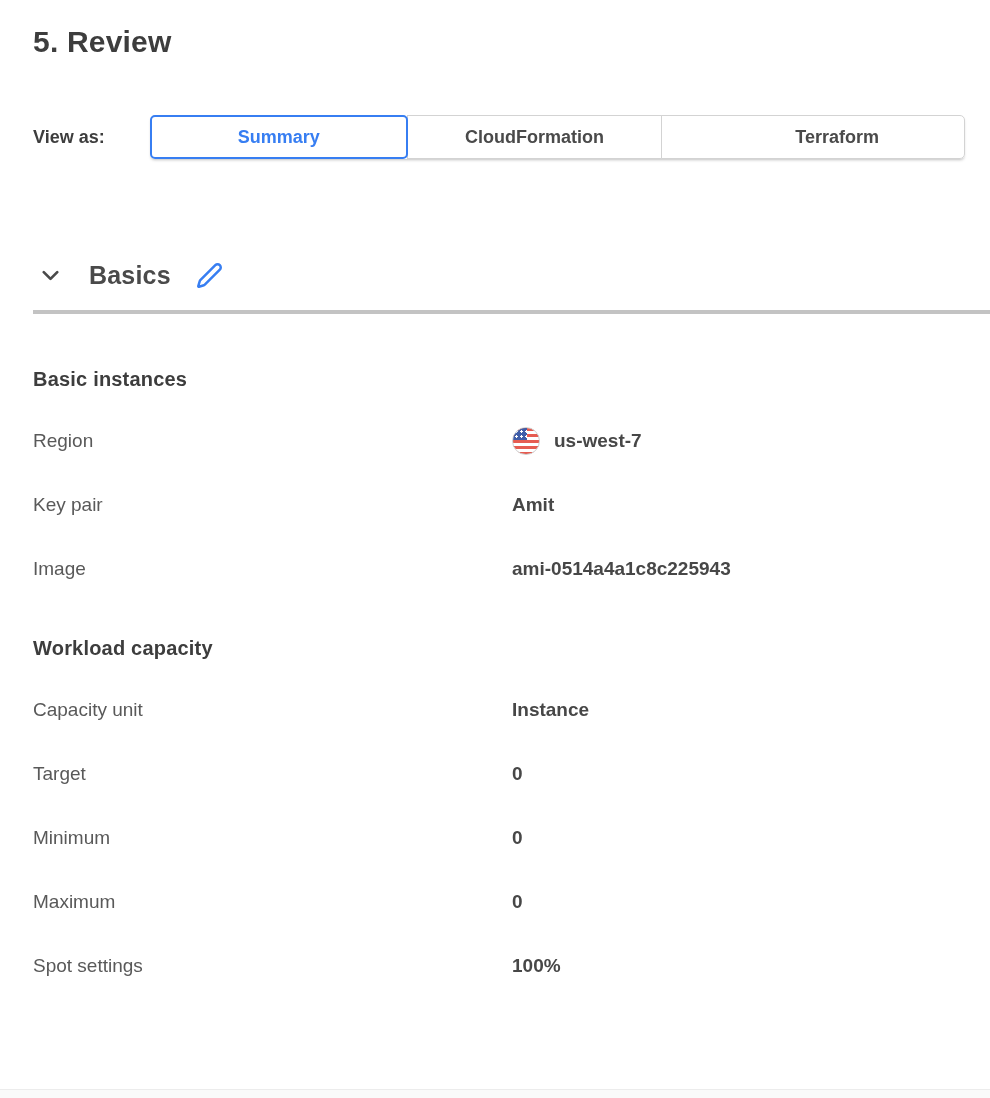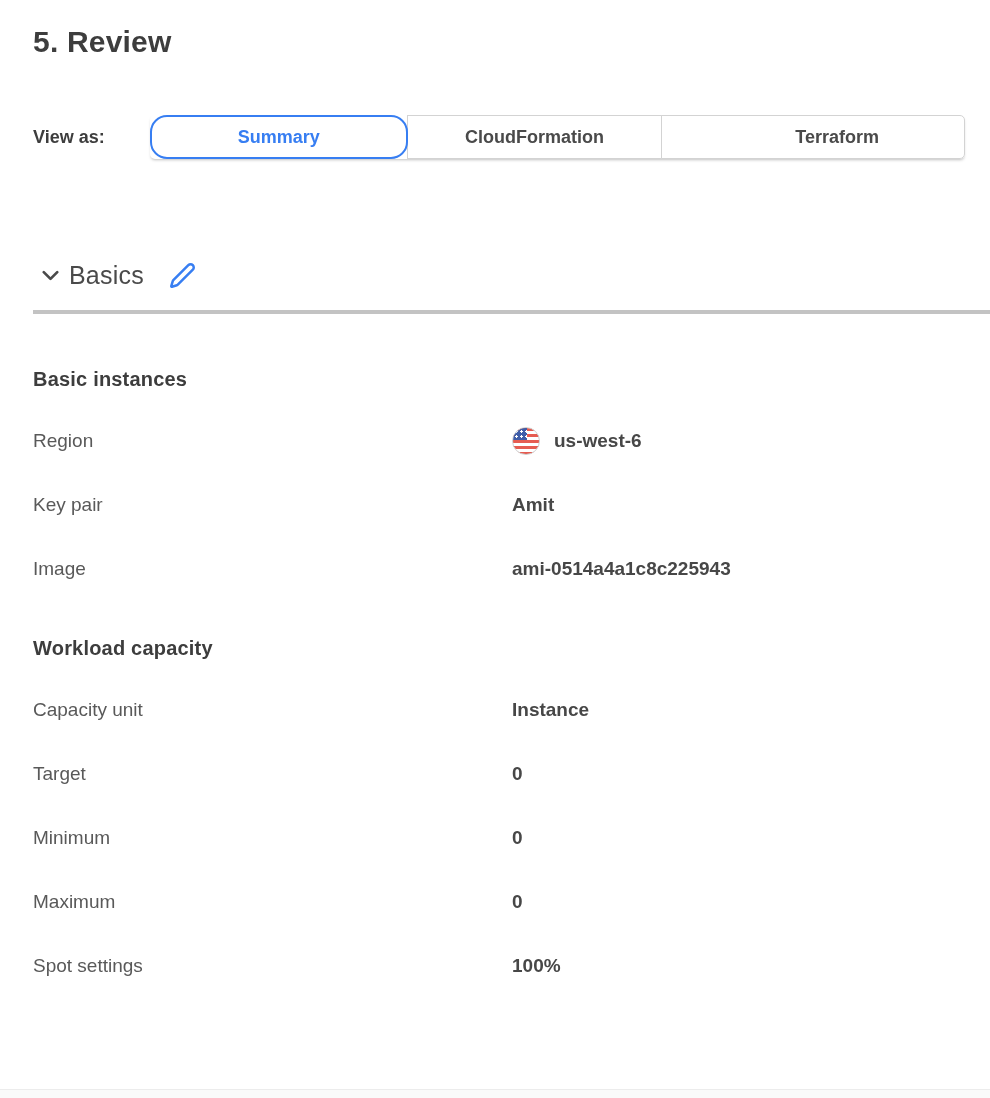--- a/index.html
+++ b/index.html
@@ -54,42 +54,42 @@
     color: #4a4a4a;
     cursor: pointer;
     margin-left: -1px;
     position: relative;
   }
   .seg-btn:first-child { margin-left: 0; border-radius: 5px 0 0 5px; }
   .seg-btn:last-child { border-radius: 0 5px 5px 0; padding-left: 48px; }
   .seg-btn.selected {
     border: 2px solid #377ef2;
     color: #377ef2;
-    border-radius: 17px;
+    border-radius: 5px;
     z-index: 2;
   }
 
   
   .section-header {
     margin-top: 96px;
     display: flex;
     align-items: center;
     height: 36px;
   }
   .chevron-wrap {
     width: 30px; height: 30px;
     display: flex; align-items: center; justify-content: center;
     cursor: pointer;
     margin-left: 2px;
   }
   .section-title {
     font-size: 25px;
-    font-weight: 400;
+    font-weight: 700;
     color: #4a4a4a;
-    margin-left: 4px;
+    margin-left: 24px;
     letter-spacing: 0.2px;
   }
   .edit-wrap {
     margin-left: 24px;
     width: 30px; height: 30px;
     display: flex; align-items: center; justify-content: center;
     cursor: pointer;
   }
 
   .divider {
@@ -192,21 +192,21 @@
   <div class="divider"></div>
 
   <div class="group">
     <h2 class="group-heading">Basic instances</h2>
 
 
     <div class="kv-row">
       <span class="kv-label">Region</span>
       <span class="kv-value">
         <span class="flag-icon"></span>
-        <span>us-west-6</span>
+        <span>us-west-7</span>
       </span>
     </div>
 
     <div class="kv-row">
       <span class="kv-label">Key pair</span>
       <span class="kv-value">Amit</span>
     </div>
 
     <div class="kv-row">
       <span class="kv-label">Image</span>

